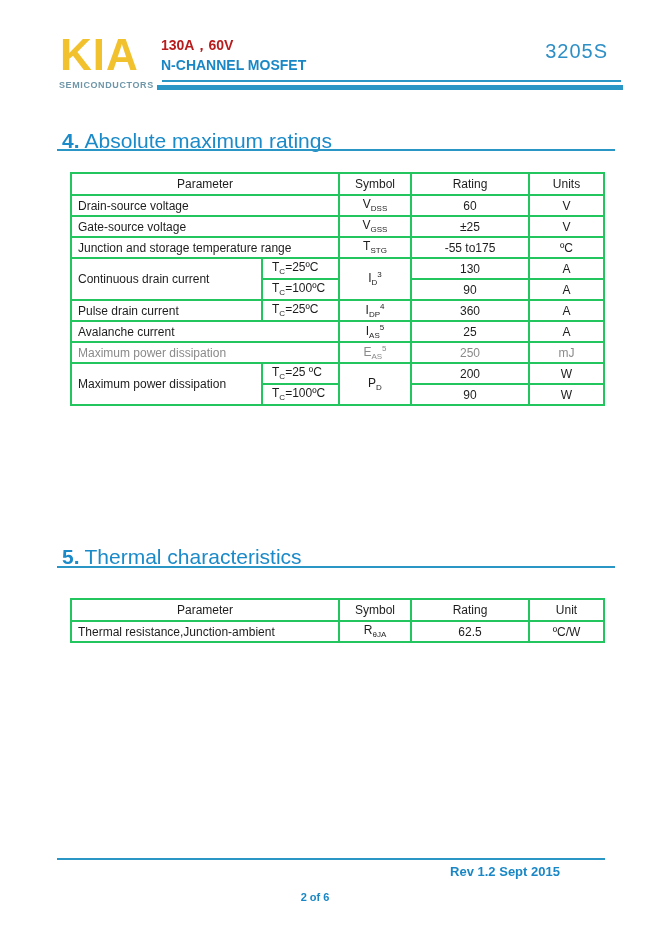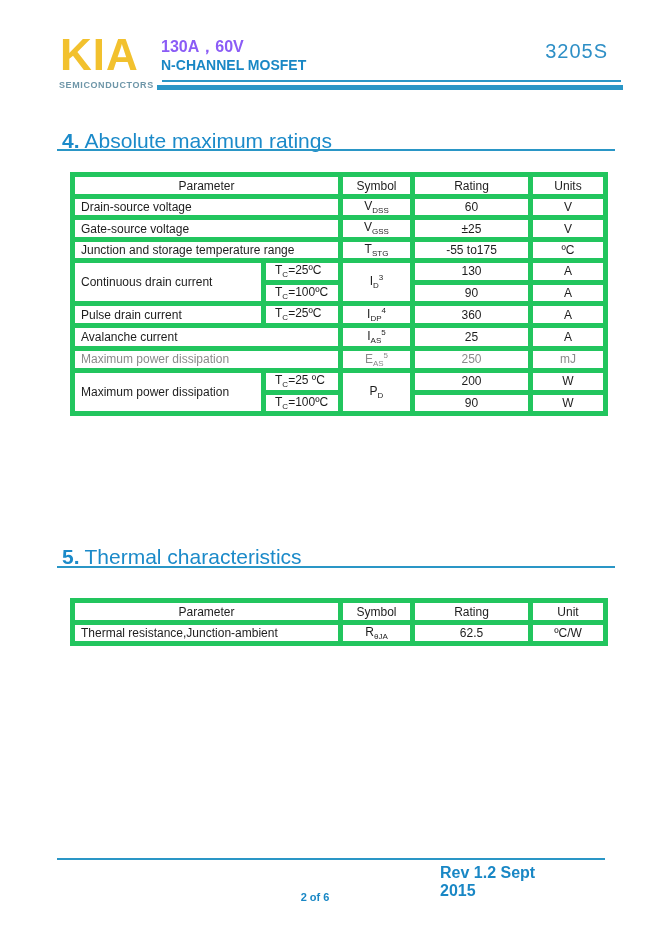--- a/index.html
+++ b/index.html
@@ -18,21 +18,21 @@
     position: absolute; left: 60px; top: 33px;
     font-size: 44px; font-weight: bold; line-height: 1;
     color: #f2c12e; letter-spacing: 1px;
   }
   .logo-sub {
     position: absolute; left: 59px; top: 80px;
     font-size: 9px; letter-spacing: 0.6px; color: #6e96a8; font-weight: bold;
   }
   .spec-line1 {
     position: absolute; left: 161px; top: 37px;
-    font-size: 16px; font-weight: bold; color: #8b5cf6;
+    font-size: 14px; font-weight: bold; color: #b91c1c;
   }
   .spec-line2 {
     position: absolute; left: 161px; top: 57px;
     font-size: 14px; font-weight: bold; color: #1987c5;
   }
   .part-number {
     position: absolute; right: 54px; top: 40px;
     font-size: 20px; color: #2e8fc6; letter-spacing: 1px;
   }
   .rule-thin {
@@ -61,21 +61,21 @@
 
   
   .sheet-table {
     position: absolute; left: 70px;
     border-collapse: collapse; table-layout: fixed;
     font-size: 12px; color: #1d1d1d;
   }
   .t-abs { top: 172px; }
   .t-thermal { top: 598px; }
   .sheet-table td {
-    border: 5px solid #22c55e;
+    border: 2px solid #22c55e;
     height: 21px;
     padding: 0 6px;
     white-space: nowrap; overflow: hidden;
   }
   .sheet-table tr.head td { text-align: center; height: 22px; }
   .sheet-table td.c { text-align: center; padding: 0 2px; }
   .sheet-table td.pl { text-align: left; }
   .sheet-table td.cond { text-align: left; padding-left: 9px; }
   .sheet-table tr.muted td { color: #8a8a8a; }
   .sub { font-size: 8px; vertical-align: sub; }
@@ -85,21 +85,21 @@
   .footer-rule {
     position: absolute; left: 57px; top: 858px;
     width: 548px; height: 2px; background: #2a96c6;
   }
   .footer-page {
     position: absolute; left: 260px; top: 864px; width: 110px;
     text-align: center; font-size: 11px; font-weight: bold; color: #1987c5; margin-top: 27px;
   }
   .footer-rev {
     position: absolute; left: 440px; top: 864px; width: 130px;
-    text-align: left; font-size: 16px; font-weight: bold; color: #1987c5;
+    text-align: center; font-size: 13px; font-weight: bold; color: #1987c5;
   }
 </style>
 </head>
 <body>
 
 <div class="page">
 
   <div class="logo">KIA</div>
   <div class="logo-sub">SEMICONDUCTORS</div>
   <div class="spec-line1">130A，60V</div>

